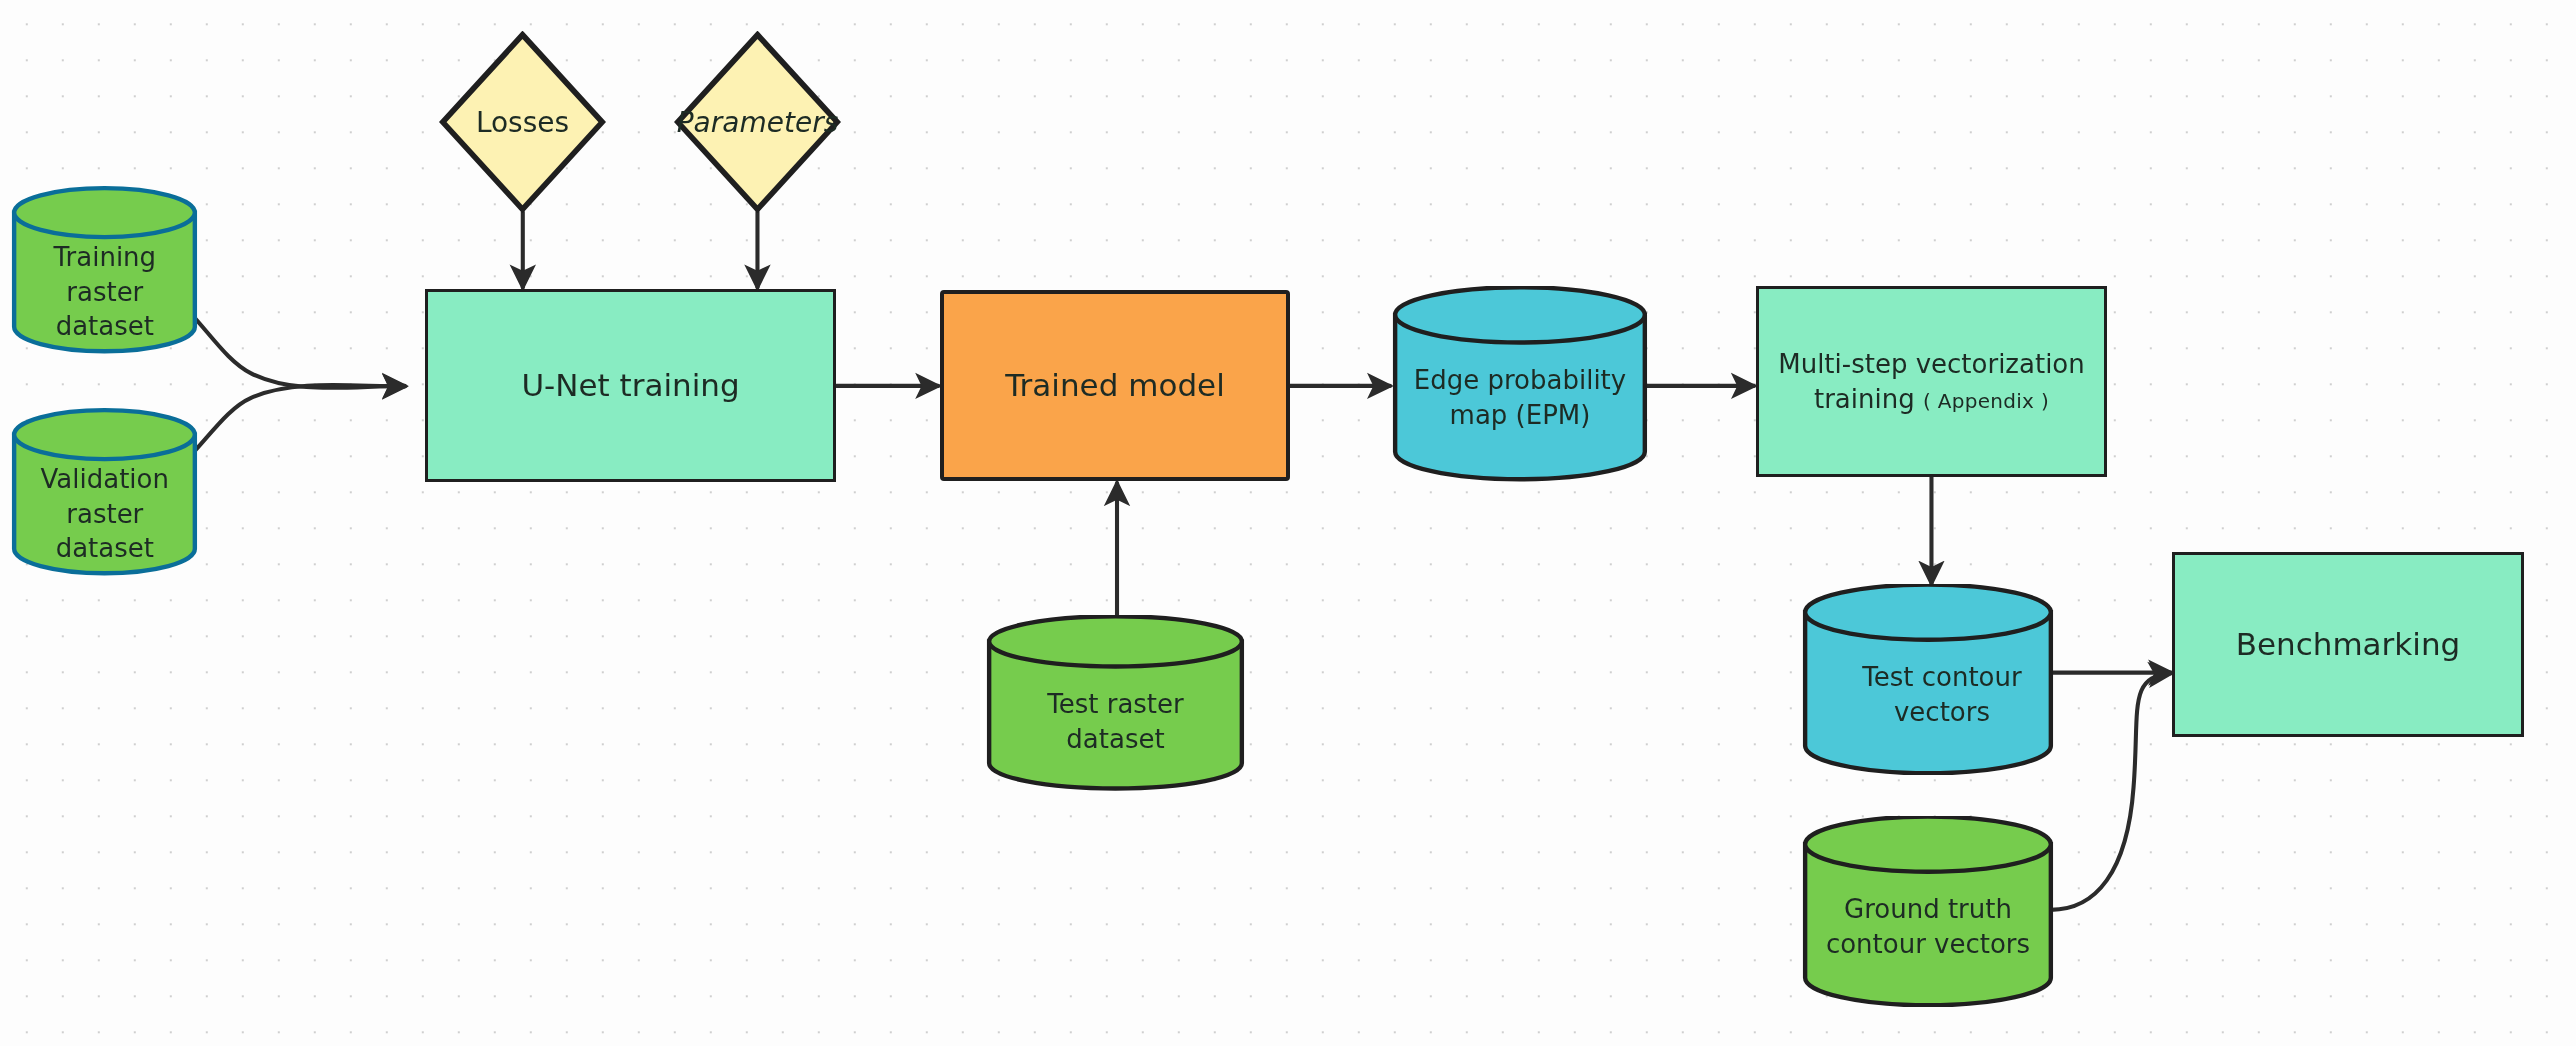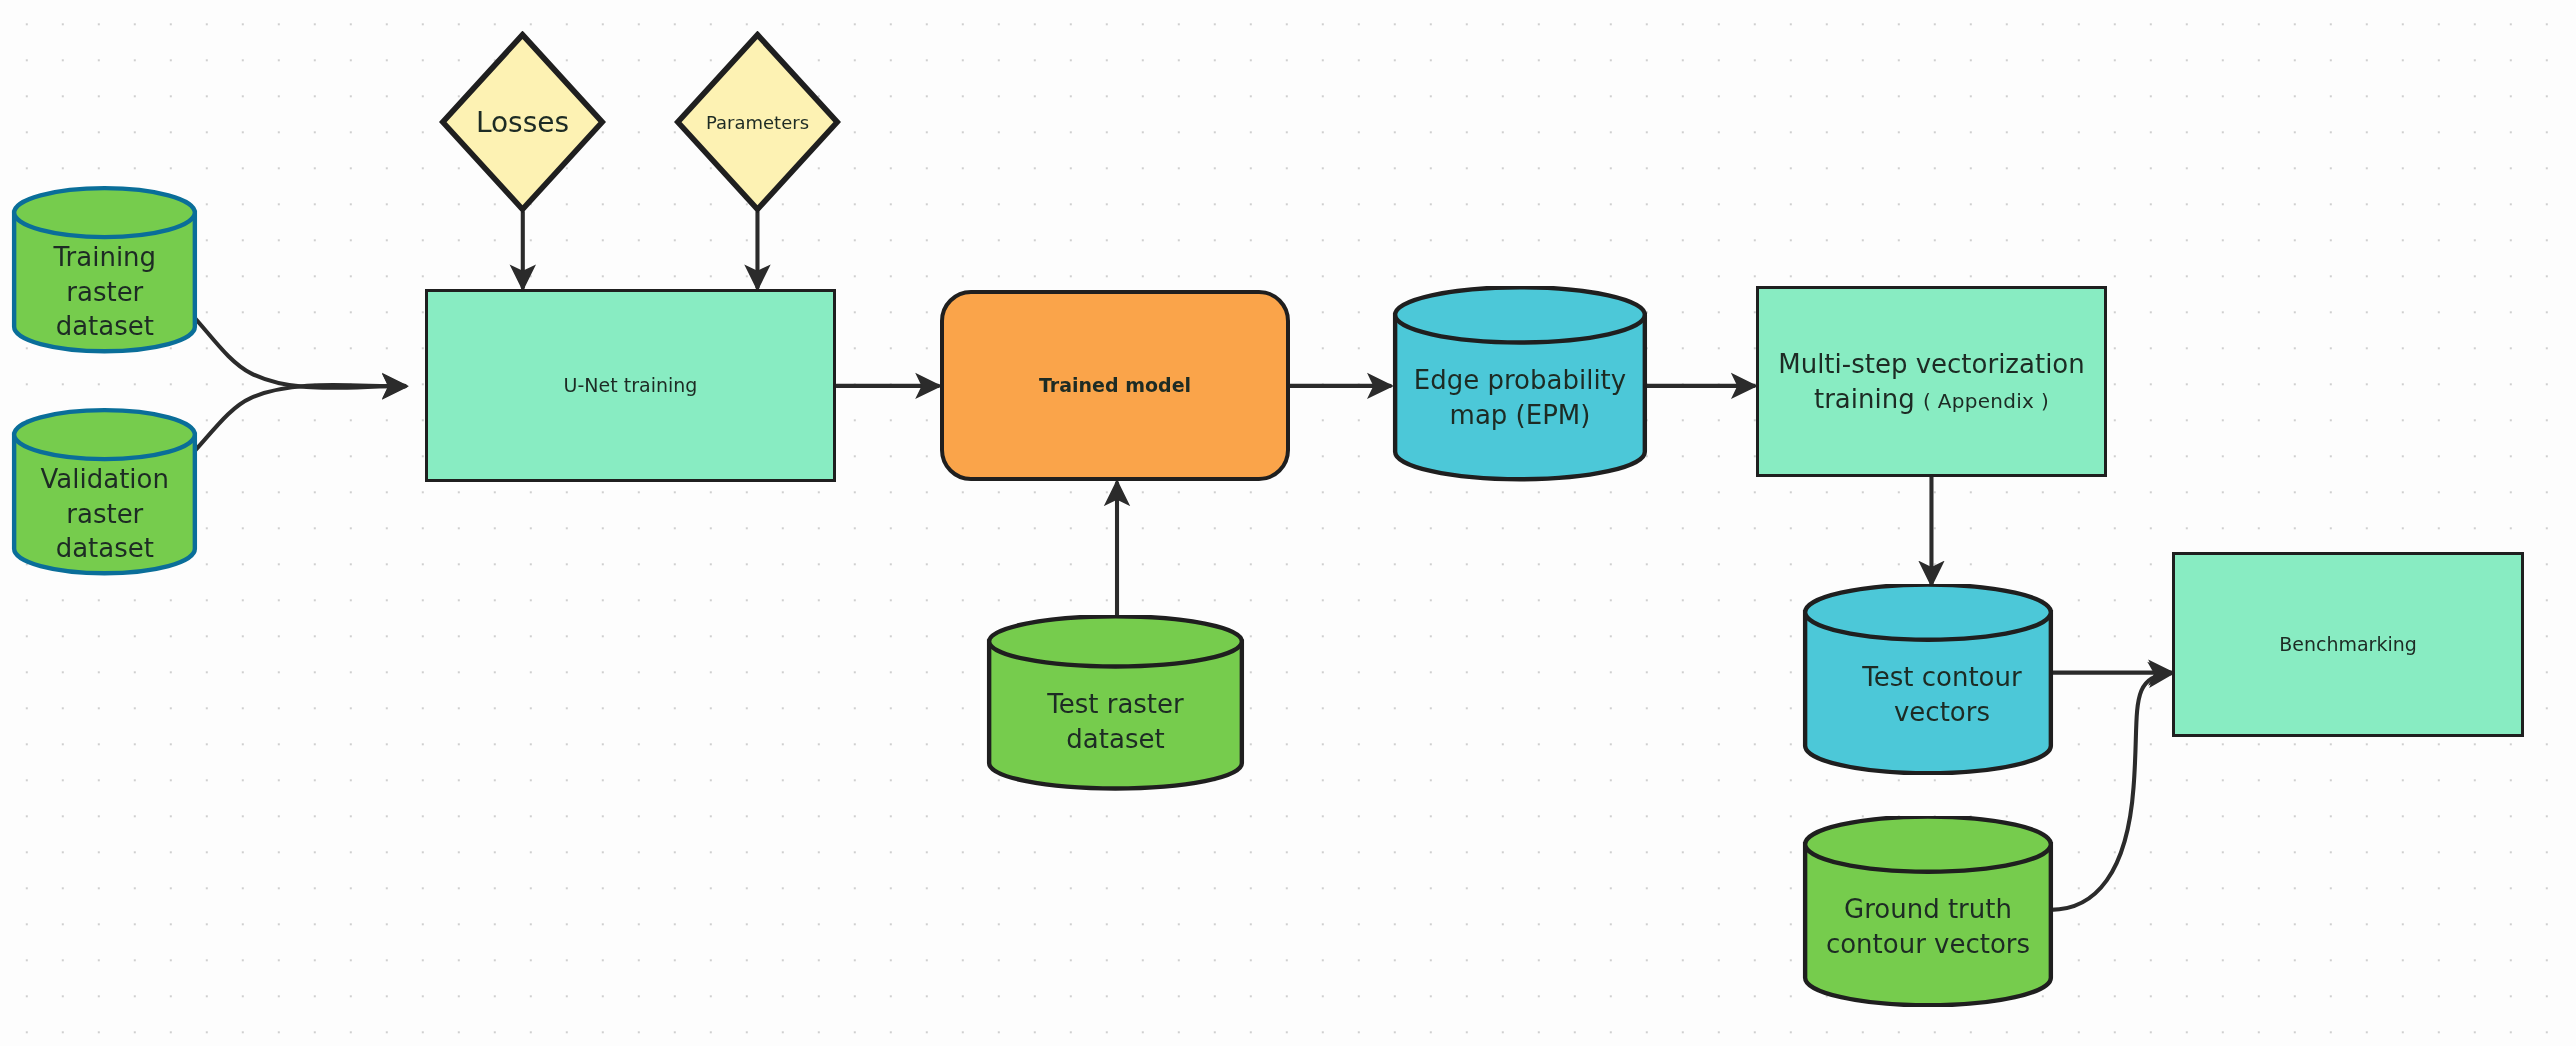--- a/index.html
+++ b/index.html
@@ -36,23 +36,22 @@
     color: #1d2b24;
     line-height: 1.32;
   }
   
   .rect {
     border: 3.1px solid #1f1f1f;
     background: #88ecc2;
   }
   .rounded {
     border: 4.4px solid #1f1f1f;
-    border-radius: 31px;
+    border-radius: 4px;
     background: #faa44a;
-    font-weight: bold;
   }
   
   .diamond-wrap { position: absolute; }
   .diamond-shape {
     position: absolute;
     inset: 0;
   }
   .diamond-label {
     position: absolute;
     inset: 0;
@@ -74,22 +73,22 @@
     justify-content: center;
     text-align: center;
     color: #1d2b24;
     line-height: 1.34;
     padding: 0 3px;
     box-sizing: border-box;
   }
   .t40 { font-size: 26px; }
   .t42 { font-size: 26px; }
   .t44 { font-size: 28px; }
-  .t46 { font-size: 19px; }
-  .t34 { font-size: 18px; }
+  .t46 { font-size: 31px; }
+  .t34 { font-size: 28px; font-style: italic; }
   .appendix {
     font-family: "DejaVu Sans", sans-serif;
     font-size: 20px;
     letter-spacing: 0.3px;
   }
 </style>
 </head>
 <body>
 
 <div id="canvas">

